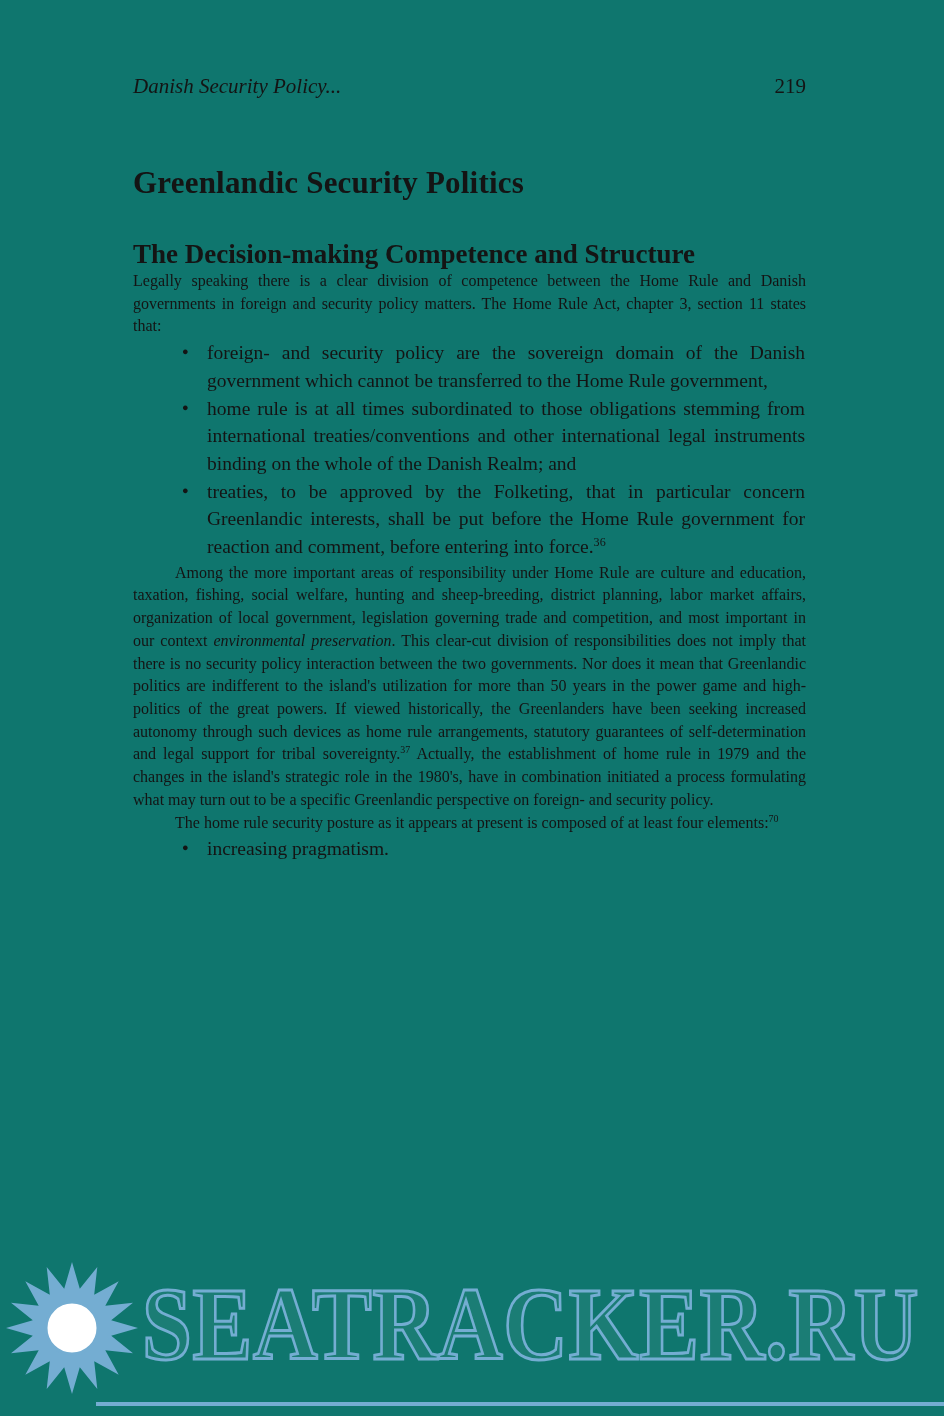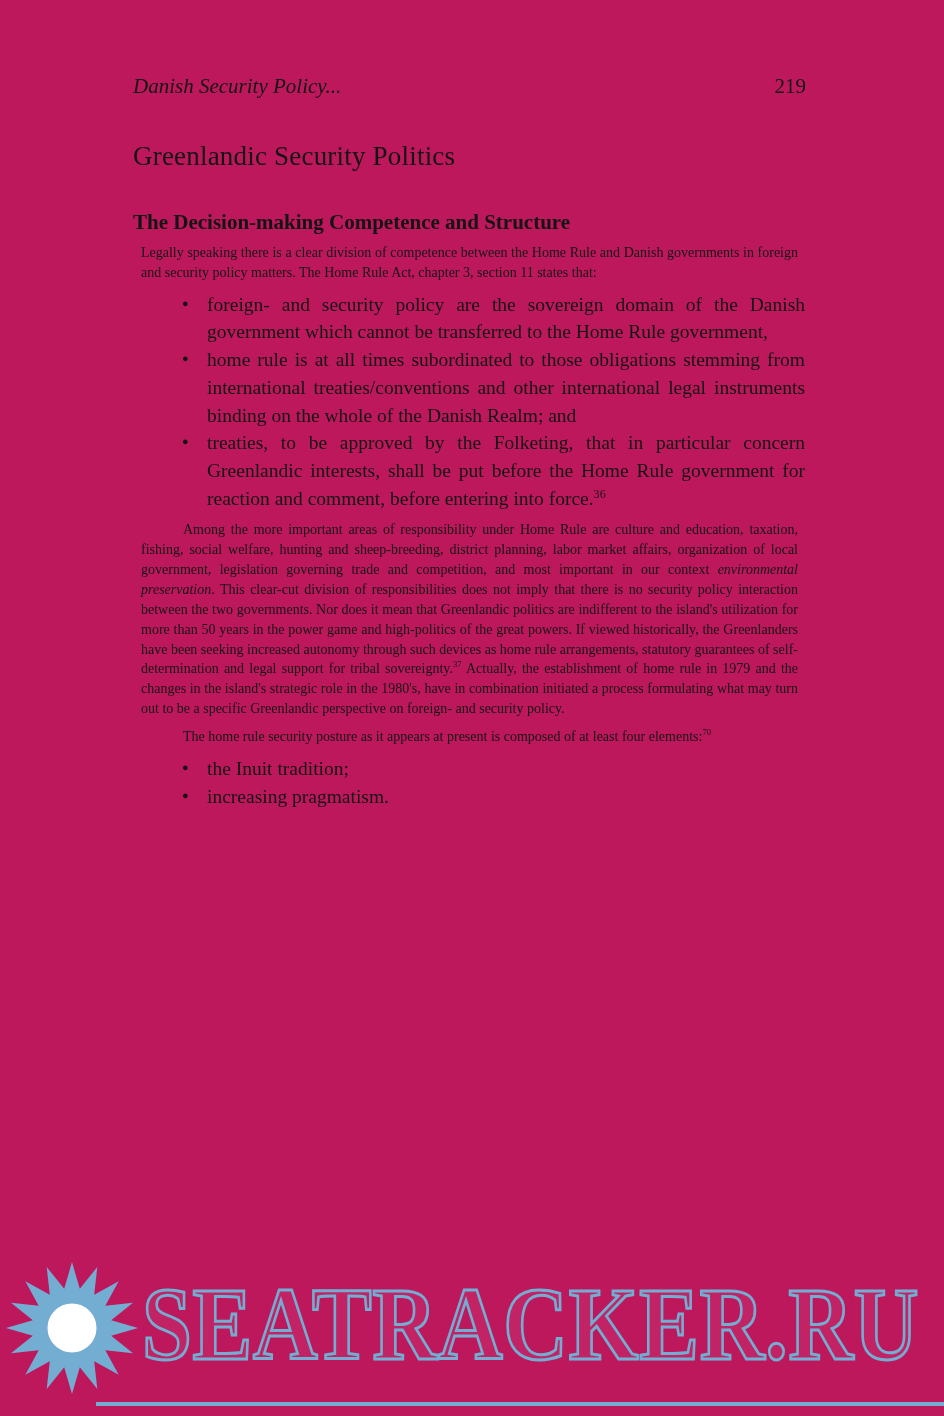--- a/index.html
+++ b/index.html
@@ -1,54 +1,54 @@
 <!DOCTYPE html>
 <html style="--wm: #74add2;"><head>
 <meta charset="utf-8">
 <style>
   html, body { margin: 0; padding: 0; background: #ffffff; }
   .page {
     position: relative;
     width: 944px;
     height: 1416px;
-    background: #be185d;
+    background: #0f766e;
     overflow: hidden;
     font-family: "Liberation Serif", serif;
     color: #141414;
   }
   .content {
     position: absolute;
     left: 133px;
     top: 74px;
     width: 673px;
   }
   .running-header {
     display: flex;
     justify-content: space-between;
     align-items: baseline;
     font-size: 21px;
   }
   .running-title { font-style: italic; }
   .page-number { font-style: normal; }
   h1.heading {
-    font-size: 27px;
-    font-weight: normal;
-    margin: 42px 0 0 0;
+    font-size: 31px;
+    font-weight: bold;
+    margin: 66px 0 0 0;
     letter-spacing: 0.2px;
   }
   h2.subheading {
-    font-size: 21px;
+    font-size: 27px;
     font-weight: bold;
     margin: 38px 0 0 0;
   }
   p.body {
-    font-size: 14px;
+    font-size: 16px;
     line-height: 1.42;
     text-align: justify;
-    margin: 8px;
+    margin: 0;
   }
   .para1 { margin-top: 30px; }
   .indent { text-indent: 42px; }
   ul.bullets {
     list-style: none;
     margin: 1px;
     padding: 0 0 0 46px;
   }
   ul.bullets li {
     position: relative;
@@ -138,23 +138,20 @@
         <span>treaties, to be approved by the Folketing, that in particular concern Greenlandic interests, shall be put before the Home Rule government for reaction and comment, before entering into force.</span><sup>36</sup>
       </li>
     </ul>
 
     <p class="body indent"><span>Among the more important areas of responsibility under Home Rule are culture and education, taxation, fishing, social welfare, hunting and sheep-breeding, district planning, labor market affairs, organization of local government, legislation governing trade and competition, and most important in our context </span><em>environmental preservation</em><span>. This clear-cut division of responsibilities does not imply that there is no security policy interaction between the two governments. Nor does it mean that Greenlandic politics are indifferent to the island's utilization for more than 50 years in the power game and high-politics of the great powers. If viewed historically, the Greenlanders have been seeking increased autonomy through such devices as home rule arrangements, statutory guarantees of self-determination and legal support for tribal sovereignty.</span><sup>37</sup><span> Actually, the establishment of home rule in 1979 and the changes in the island's strategic role in the 1980's, have in combination initiated a process formulating what may turn out to be a specific Greenlandic perspective on foreign- and security policy.</span></p>
 
     <p class="body indent"><span>The home rule security posture as it appears at present is composed of at least four elements:</span><sup>70</sup></p>
 
     <ul class="bullets">
       <li>
-        <span>the Inuit tradition;</span>
-      </li>
-      <li>
         <span>increasing pragmatism.</span>
       </li>
     </ul>
 
   </div>
 
   <div class="watermark">
     <svg class="sun" width="140" height="140" viewBox="0 0 140 140">
       <path style="fill: var(--wm, #74add2);" d="M136,70 L109.2,77.8 L131,95.3 L103.3,92.2 L116.7,116.7 L92.2,103.3 L95.3,131 L77.8,109.2 L70,136 L62.2,109.2 L44.7,131 L47.8,103.3 L23.3,116.7 L36.7,92.2 L9,95.3 L30.8,77.8 L4,70 L30.8,62.2 L9,44.7 L36.7,47.8 L23.3,23.3 L47.8,36.7 L44.7,9 L62.2,30.8 L70,4 L77.8,30.8 L95.3,9 L92.2,36.7 L116.7,23.3 L103.3,47.8 L131,44.7 L109.2,62.2 Z"></path>
       <circle cx="70" cy="70" r="26" fill="#ffffff" style="stroke: var(--wm, #74add2);" stroke-width="3"></circle>

